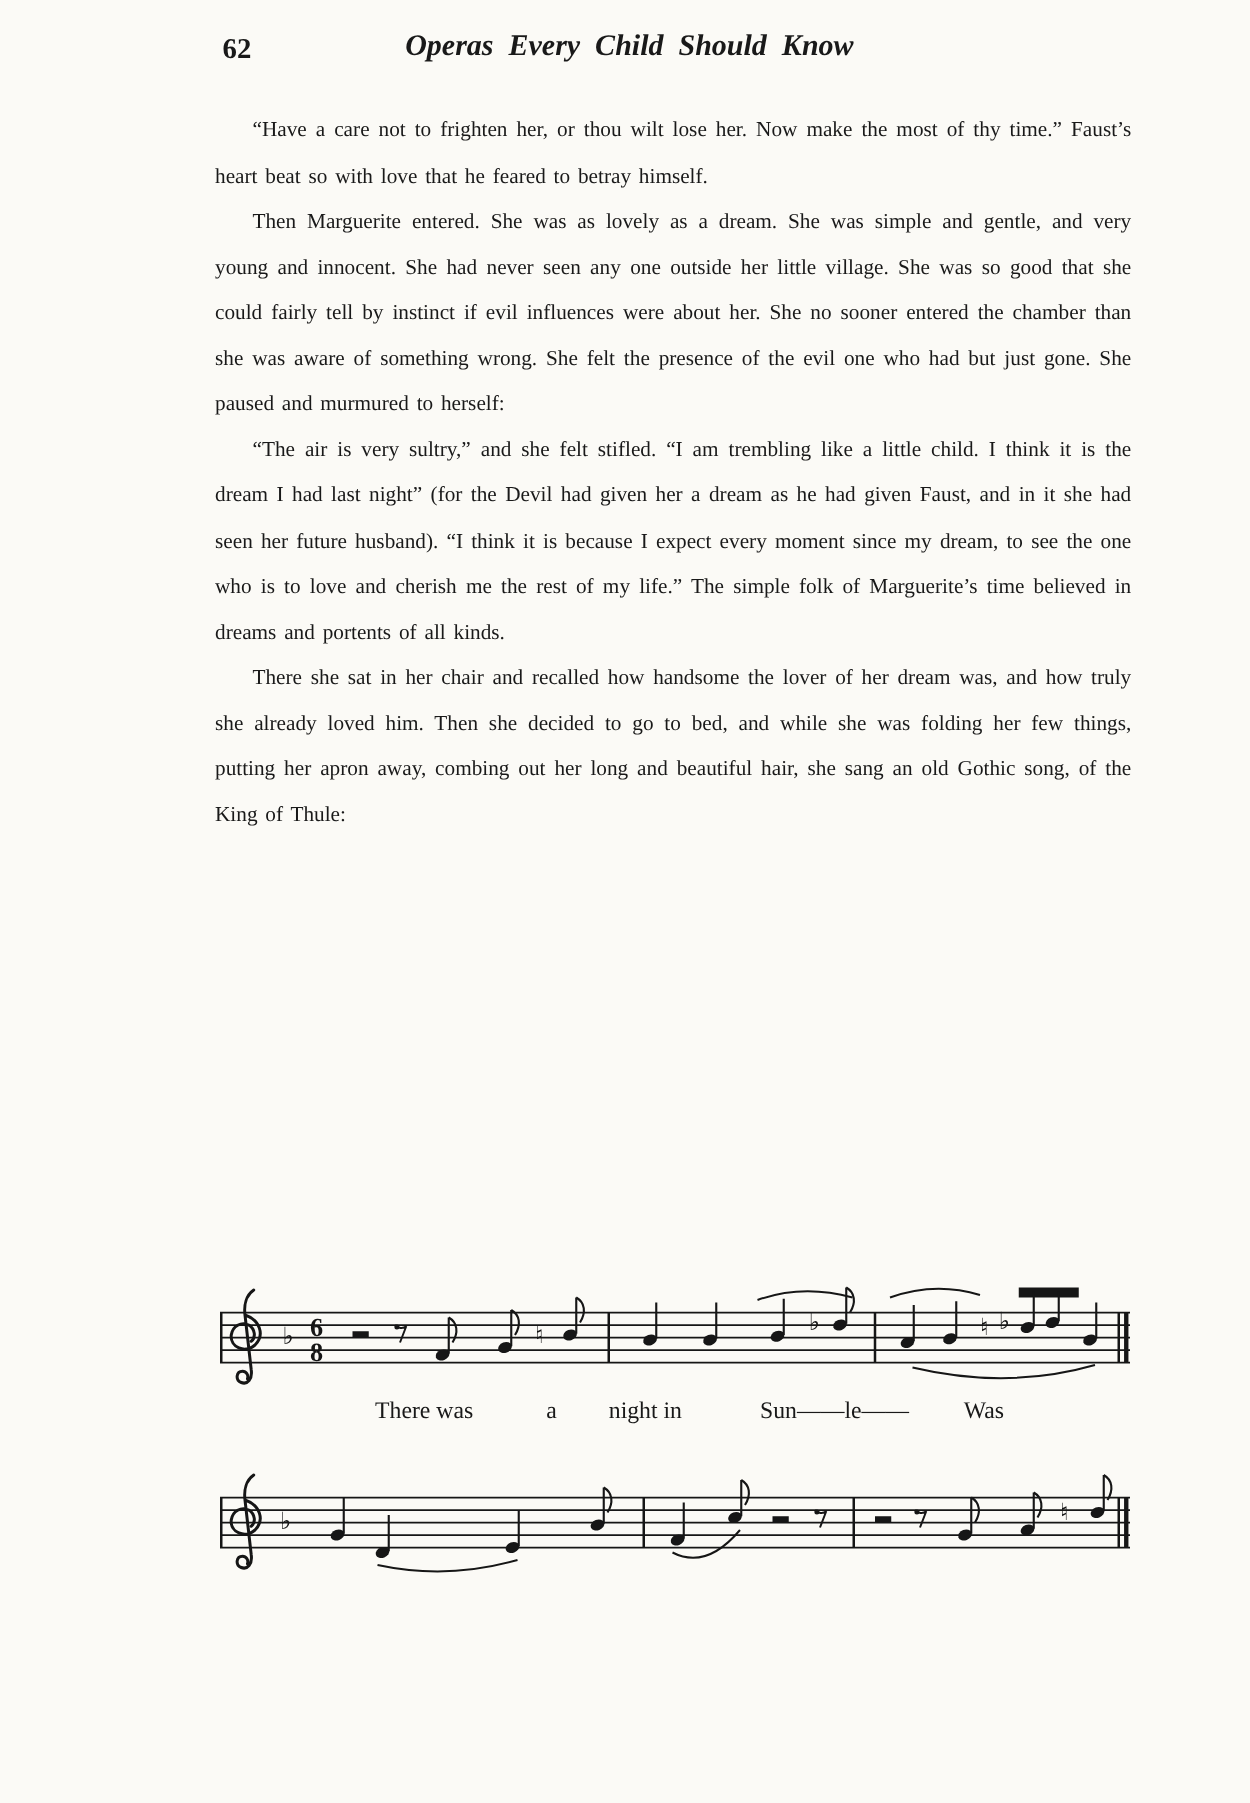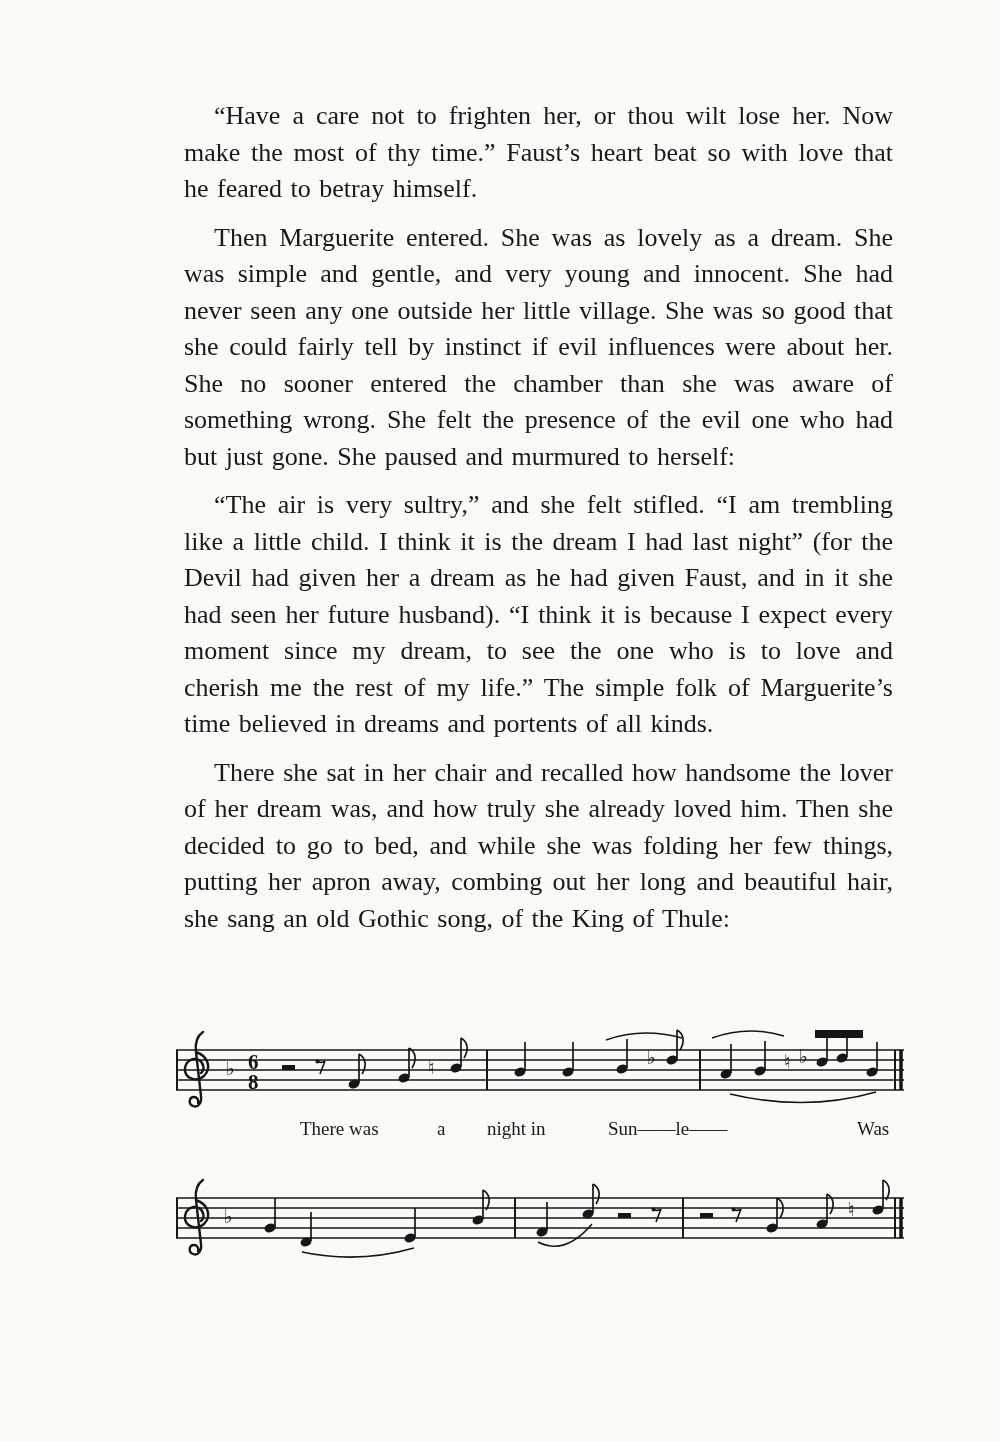--- a/index.html
+++ b/index.html
@@ -17,22 +17,22 @@
     font-size:23px; font-weight:bold;
   }
   .running-title {
     position:absolute; left:0; right:70px; top:0;
     text-align:center;
     font-size:24px; font-style:italic; font-weight:bold;
     word-spacing:6px;
   }
   .text-col { position:absolute; left:172px; top:86px; width:733px; }
   .text-col p {
-    margin:12px;
-    font-size:26px;
+    margin:0;
+    font-size:17px;
     line-height:36.5px;
     text-align:justify;
     text-indent:30px;
     word-spacing:2px;
     font-family:Liberation Serif, serif;
   }
   .music-line { position:absolute; left:170px; }
   .music-1 { top:1022px; }
   .music-2 { top:1176px; }
   .lyrics-row { position:absolute; left:0; width:1000px; height:26px;padding-left:32px; }
@@ -45,20 +45,24 @@
   }
   .staff-ink { stroke:#161616; }
   .acc { font-family:"DejaVu Sans", sans-serif; font-size:19px; fill:#161616; }
   .tsig { font-family:"Liberation Serif", serif; font-size:21px; font-weight:bold; fill:#161616; }
 </style>
 </head>
 <body>
 
 <div class="page">
 
+  <div class="header">
+    <span class="page-number">62</span>
+    <span class="running-title">Operas Every Child Should Know</span>
+  </div>
 
   <div class="text-col">
     <p>“Have a care not to frighten her, or thou wilt lose her.  Now make the most of thy time.”  Faust’s heart beat so with love that he feared to betray himself.</p>
     <p>Then Marguerite entered.  She was as lovely as a dream.  She was simple and gentle, and very young and innocent.  She had never seen any one outside her little village.  She was so good that she could fairly tell by instinct if evil influences were about her.  She no sooner entered the chamber than she was aware of something wrong.  She felt the presence of the evil one who had but just gone.  She paused and murmured to herself:</p>
     <p>“The air is very sultry,” and she felt stifled.  “I am trembling like a little child.  I think it is the dream I had last night” (for the Devil had given her a dream as he had given Faust, and in it she had seen her future husband).  “I think it is because I expect every moment since my dream, to see the one who is to love and cherish me the rest of my life.”  The simple folk of Marguerite’s time believed in dreams and portents of all kinds.</p>
     <p>There she sat in her chair and recalled how handsome the lover of her dream was, and how truly she already loved him.  Then she decided to go to bed, and while she was folding her few things, putting her apron away, combing out her long and beautiful hair, she sang an old Gothic song, of the King of Thule:</p>
   </div>
 
   <div class="music-line music-1">
     <svg width="740" height="100" viewBox="0 0 740 100">
@@ -137,21 +141,21 @@
         <path d="M560,72 Q636,90 706,70" fill="none" stroke="#161616" stroke-width="1.6"></path>
       </g>
     </svg>
   </div>
 
   <div class="lyrics-row lyrics-1">
     <span class="lyric" style="left:300px">There was</span>
     <span class="lyric" style="left:437px">a</span>
     <span class="lyric" style="left:487px">night in</span>
     <span class="lyric" style="left:608px">Sun——le——</span>
-    <span class="lyric" style="left:857px">Was</span>
+    <span class="lyric" style="left:771px">Was</span>
   </div>
 
   <div class="music-line music-2">
     <svg width="740" height="90" viewBox="0 0 740 90">
       <defs>
         <g id="nq2">
           <ellipse cx="0" cy="0" rx="5.6" ry="4.2" transform="rotate(-20)" fill="#161616"></ellipse>
           <line x1="5" y1="-1" x2="5" y2="-30" stroke="#161616" stroke-width="1.7"></line>
         </g>
         <g id="ne2">

